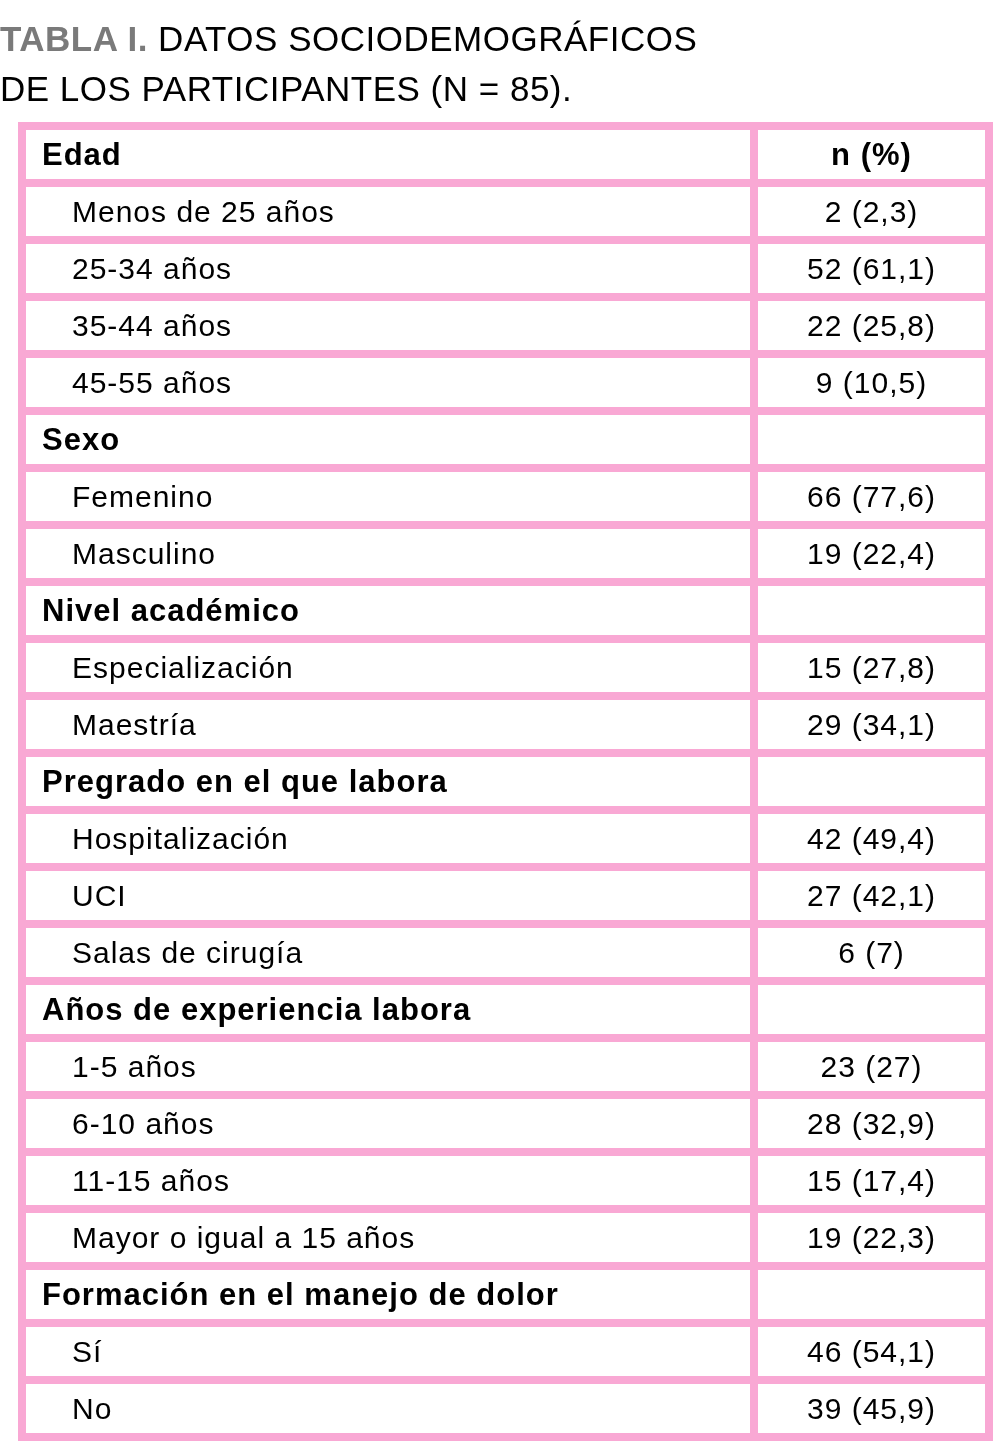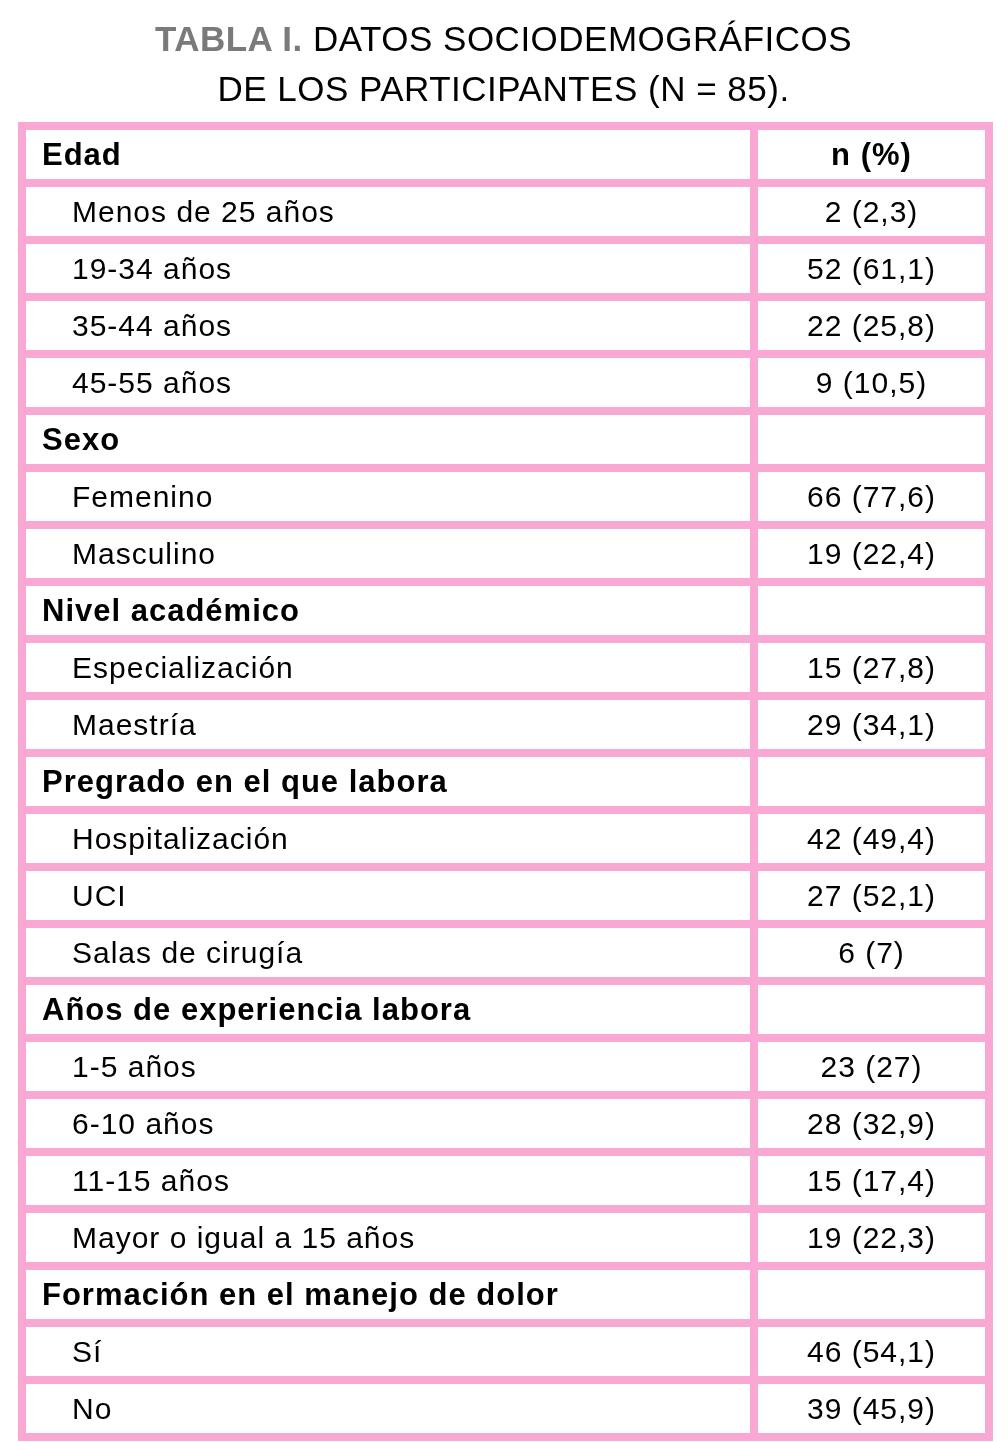--- a/index.html
+++ b/index.html
@@ -8,21 +8,21 @@
     background: #ffffff;
   }
   body {
     width: 1007px;
     height: 1442px;
     font-family: "Liberation Sans", sans-serif;
     color: #000000;
     overflow: hidden;
   }
   .page-title {
-    text-align: center;
+    text-align: left;
     margin-top: 14px;
     font-size: 35px;
     line-height: 50px;
     letter-spacing: 0.5px;
     font-weight: 400;
     color: #000000;
   }
   .page-title .title-label {
     color: #7a7a7a;
     font-weight: 700;
@@ -81,21 +81,21 @@
   <tbody>
       <tr>
         <td class="cell label header">Edad</td>
         <td class="cell value header">n (%)</td>
       </tr>
       <tr>
         <td class="cell label item">Menos de 25 años</td>
         <td class="cell value">2 (2,3)</td>
       </tr>
       <tr>
-        <td class="cell label item">19-34 años</td>
+        <td class="cell label item">25-34 años</td>
         <td class="cell value">52 (61,1)</td>
       </tr>
       <tr>
         <td class="cell label item">35-44 años</td>
         <td class="cell value">22 (25,8)</td>
       </tr>
       <tr>
         <td class="cell label item">45-55 años</td>
         <td class="cell value">9 (10,5)</td>
       </tr>
@@ -126,21 +126,21 @@
       <tr>
         <td class="cell label section">Pregrado en el que labora</td>
         <td class="cell value"></td>
       </tr>
       <tr>
         <td class="cell label item">Hospitalización</td>
         <td class="cell value">42 (49,4)</td>
       </tr>
       <tr>
         <td class="cell label item">UCI</td>
-        <td class="cell value">27 (52,1)</td>
+        <td class="cell value">27 (42,1)</td>
       </tr>
       <tr>
         <td class="cell label item">Salas de cirugía</td>
         <td class="cell value">6 (7)</td>
       </tr>
       <tr>
         <td class="cell label section">Años de experiencia labora</td>
         <td class="cell value"></td>
       </tr>
       <tr>

